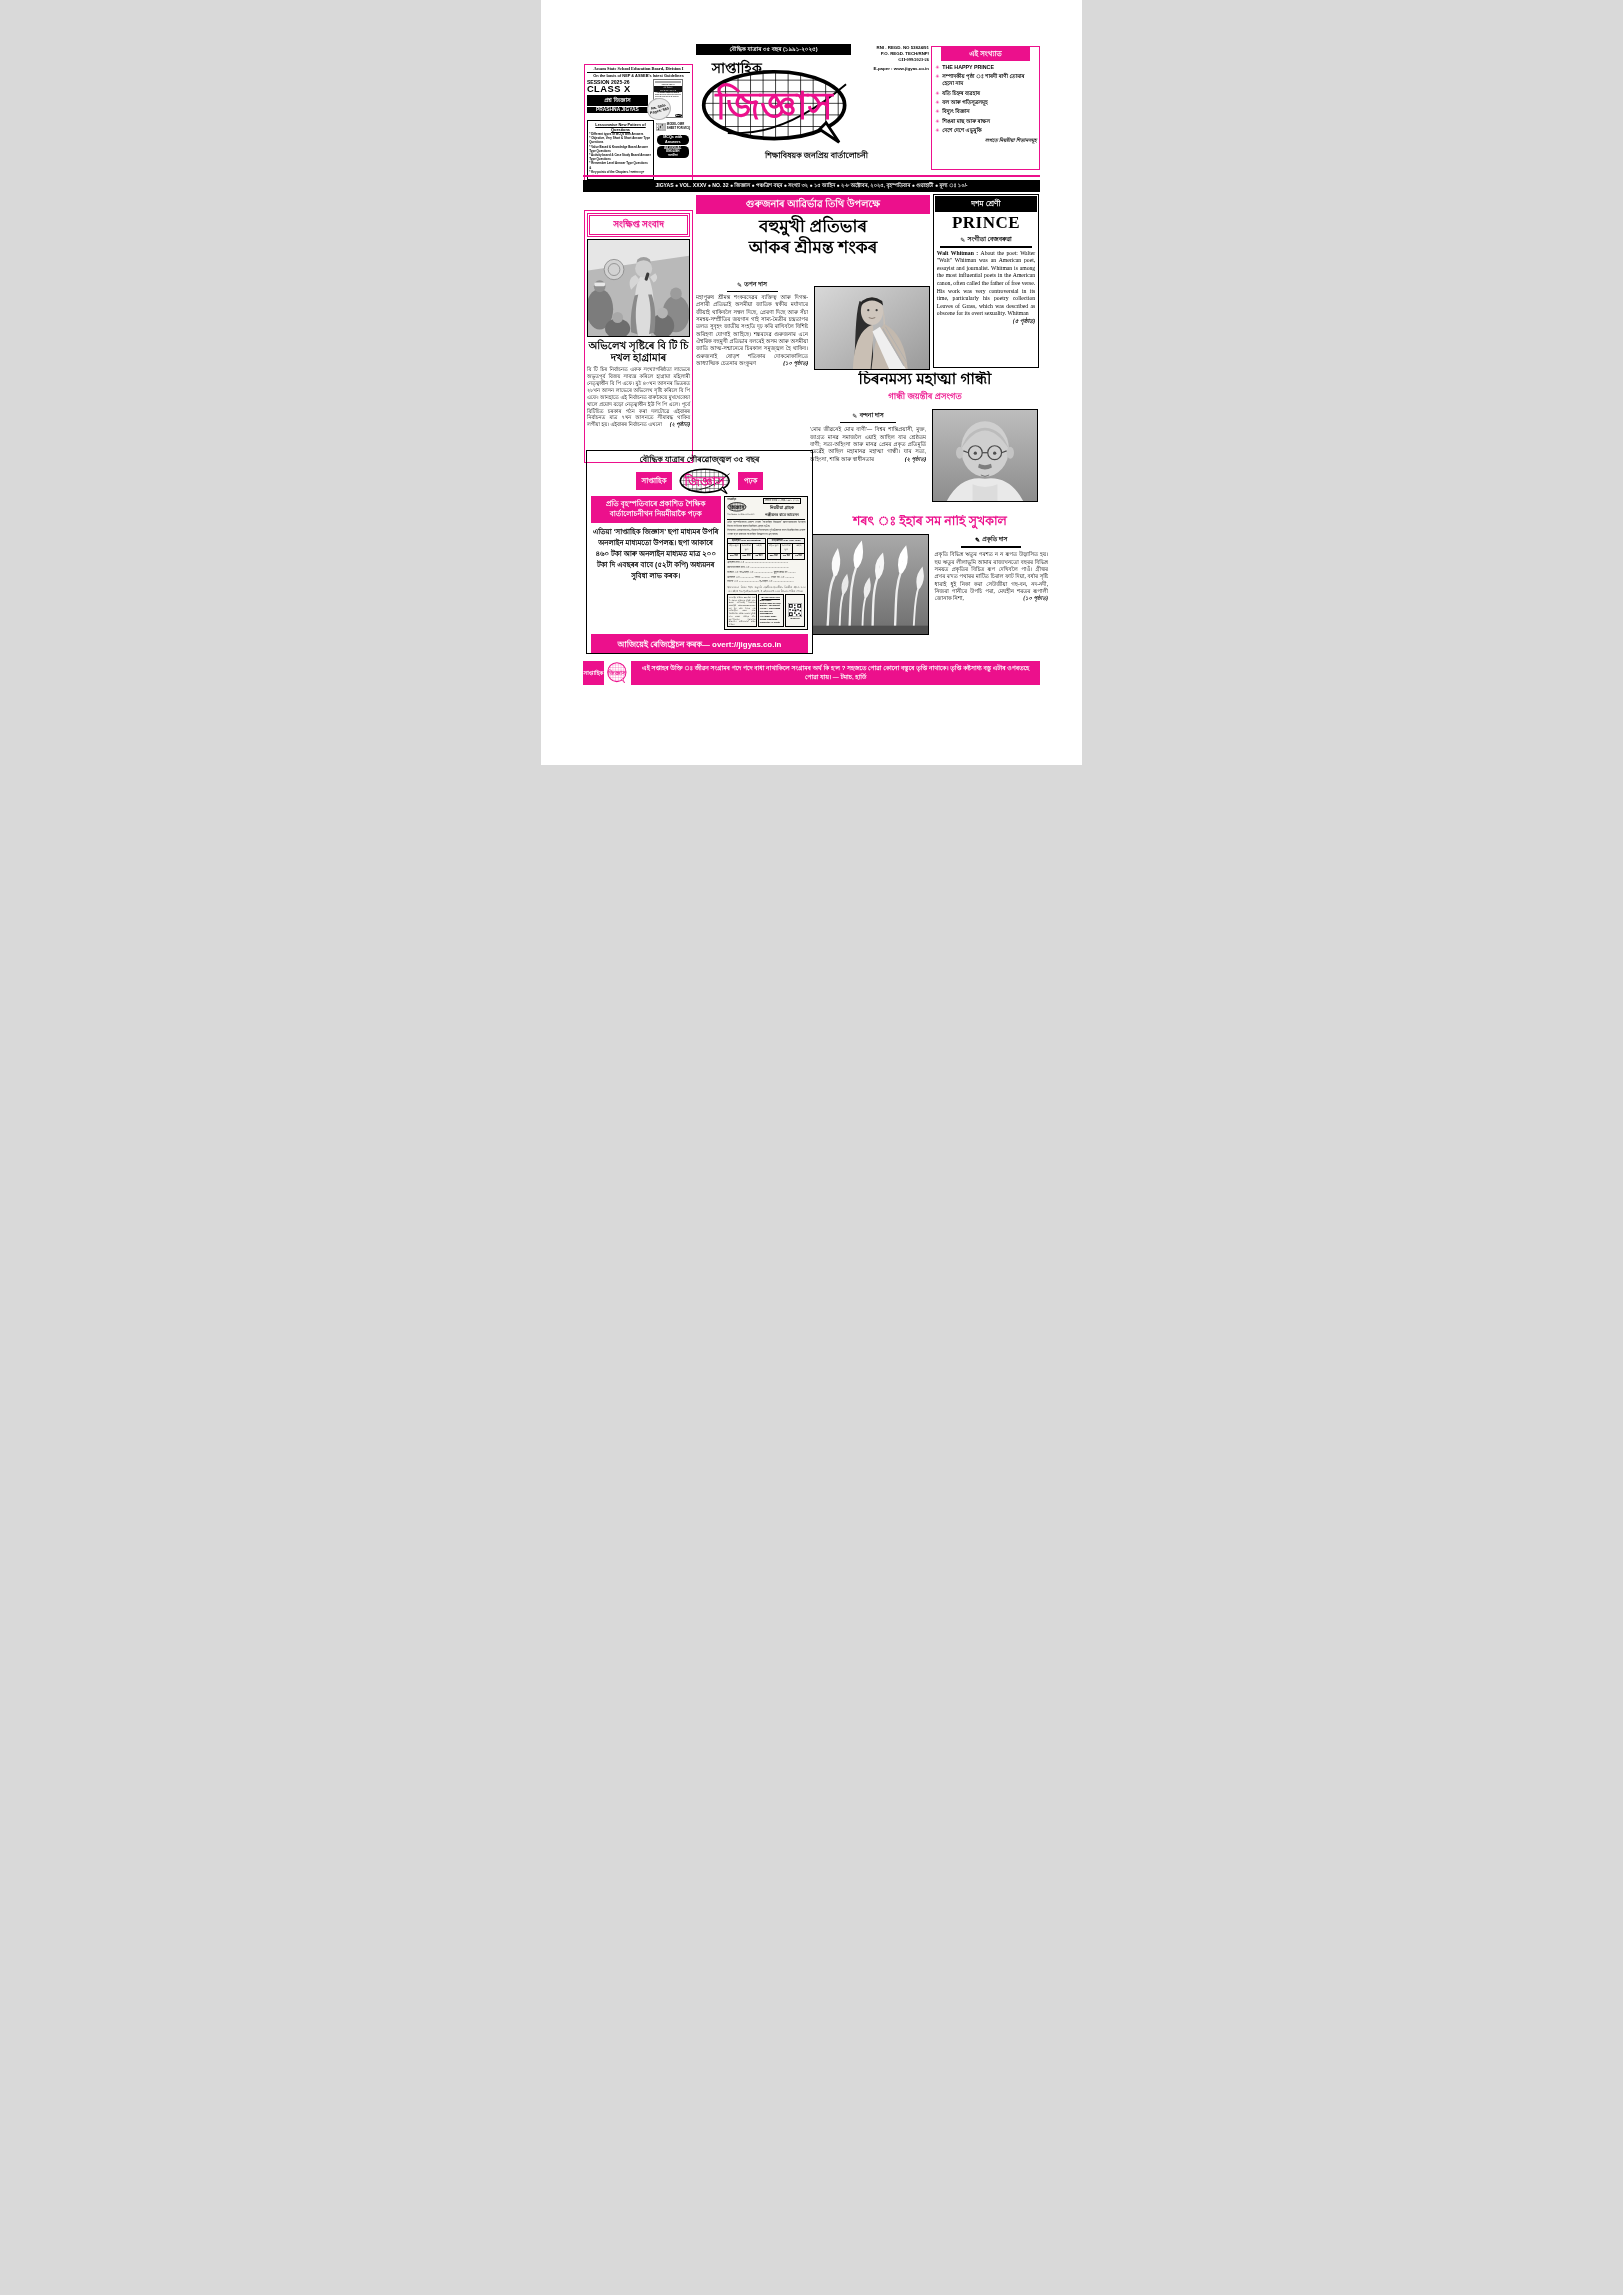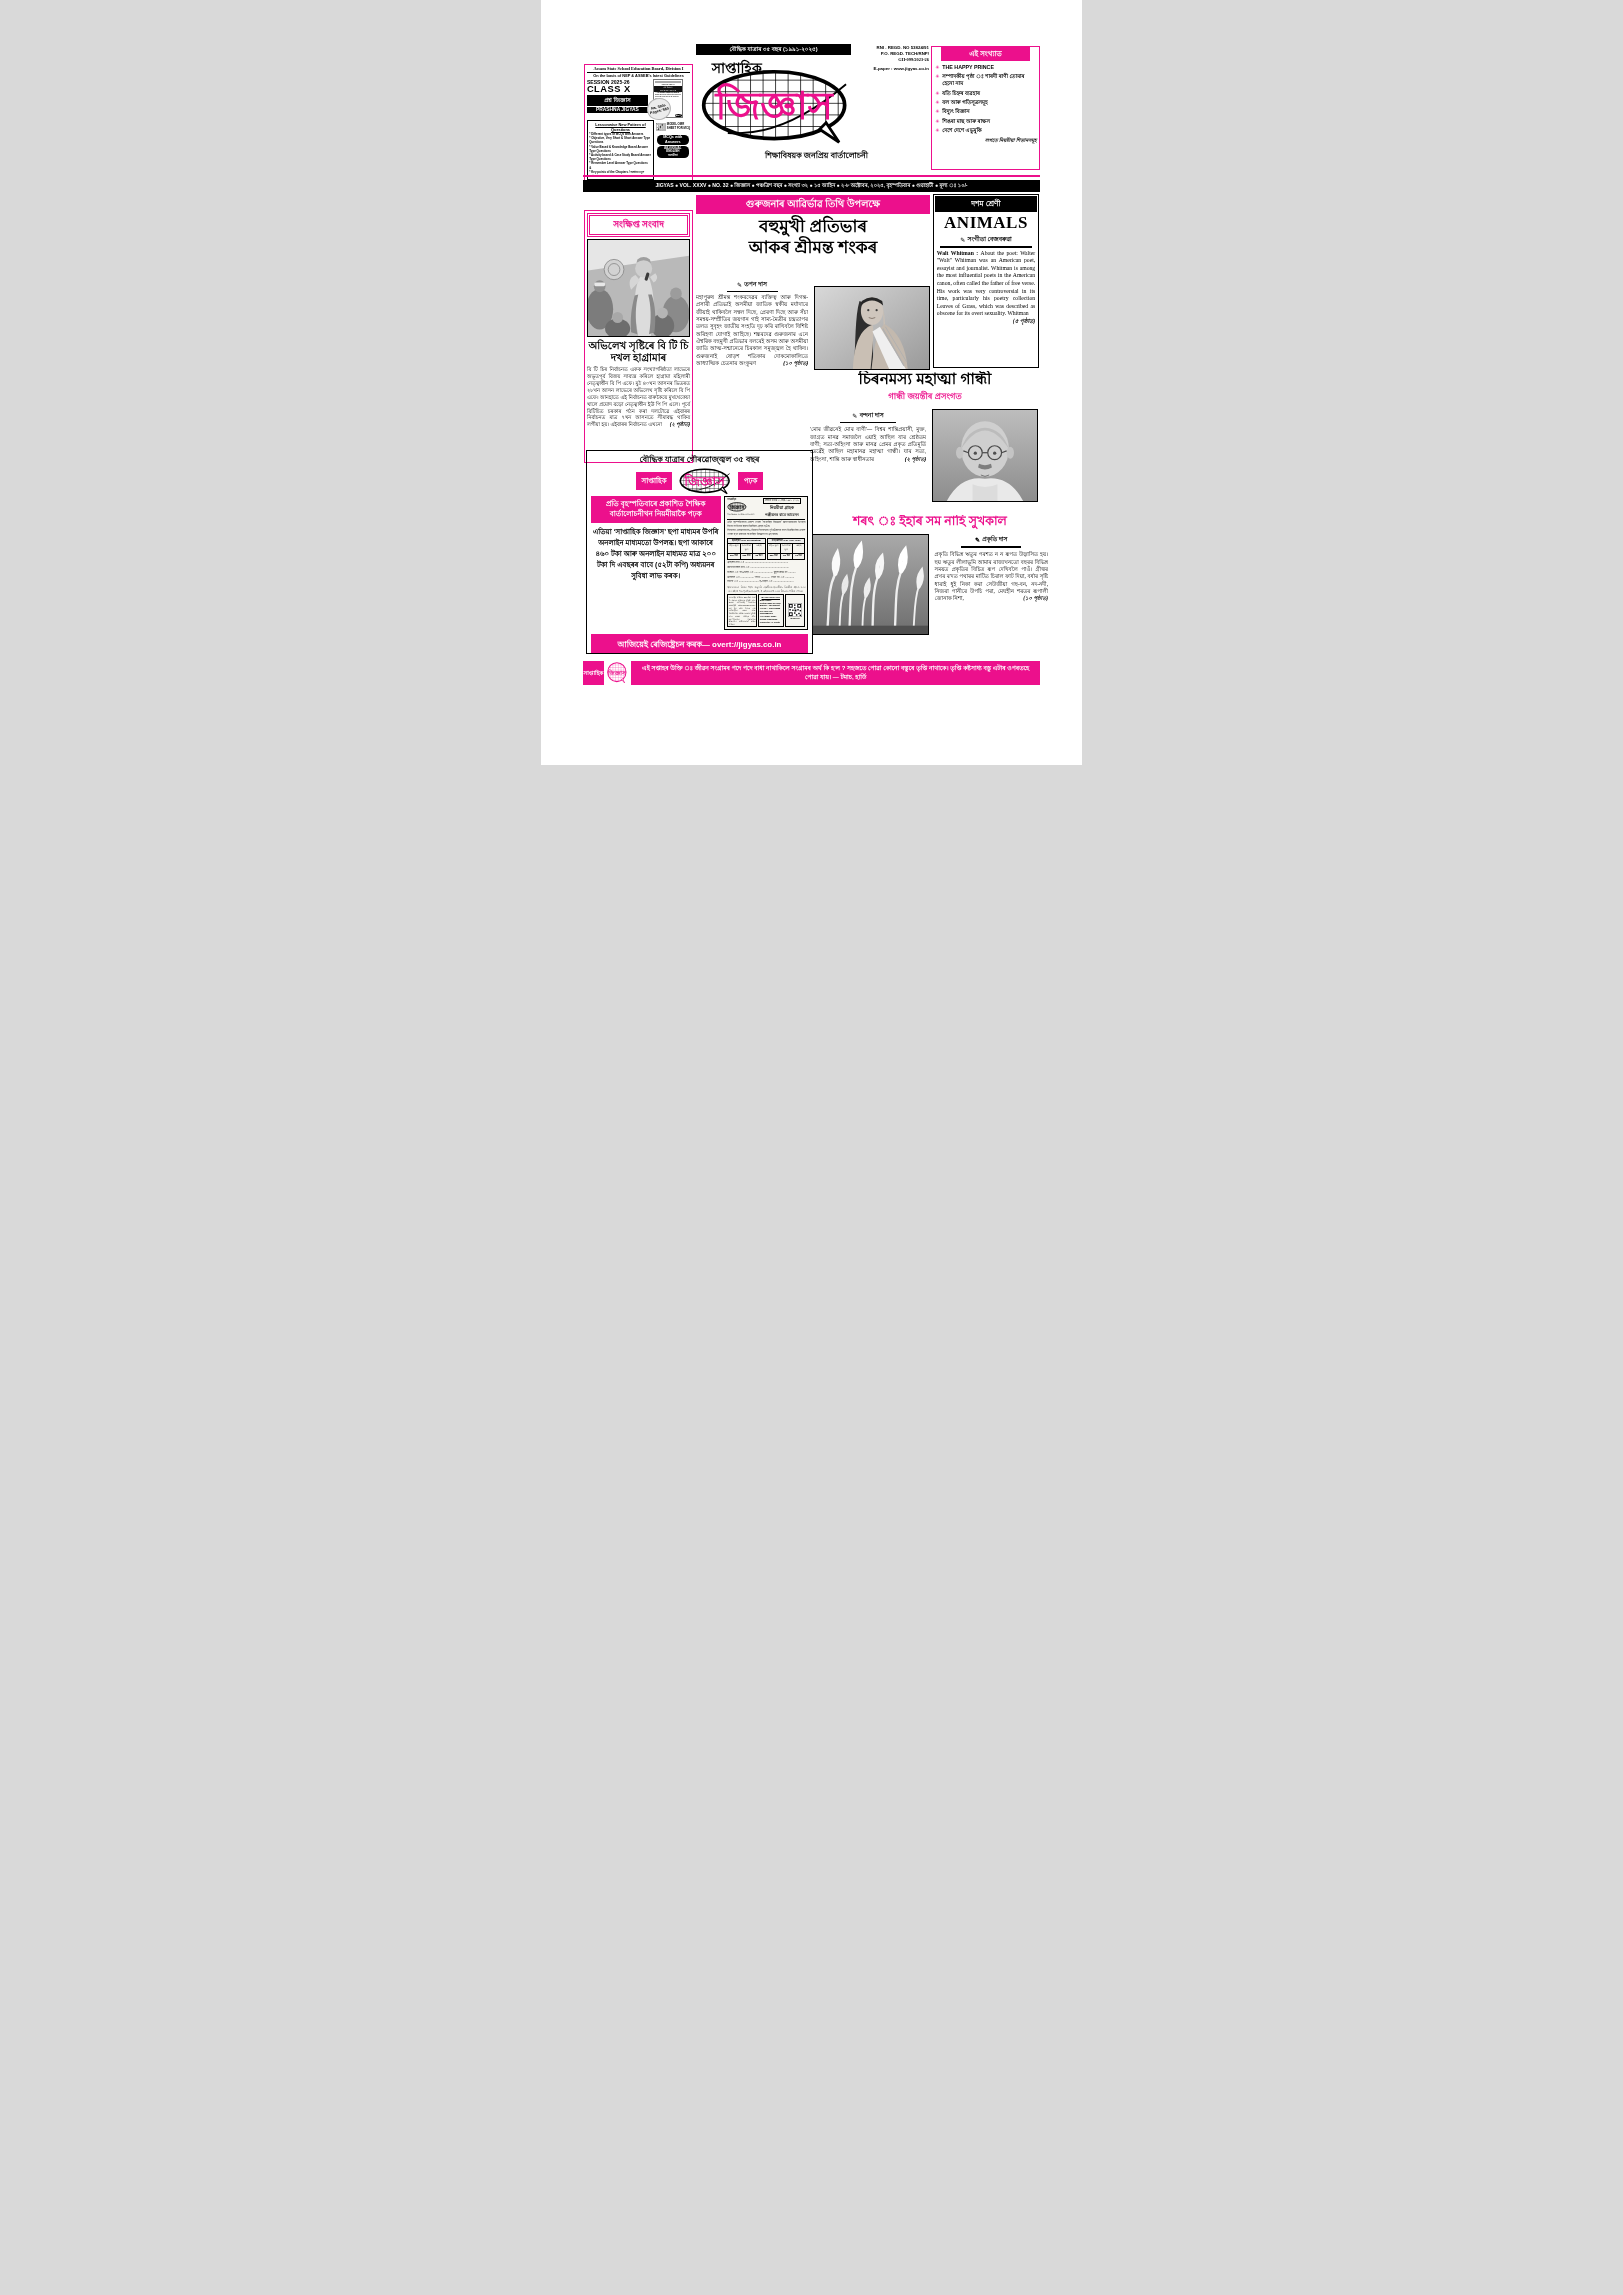--- a/index.html
+++ b/index.html
@@ -375,21 +375,21 @@
       <path d="M146 90 L192 170" stroke="#b0b0b0" stroke-width="3" fill="none"></path>
       <path d="M152 86 L198 162" stroke="#b0b0b0" stroke-width="2" fill="none"></path>
       <circle cx="115" cy="50" r="2.4" fill="#3c3c3c"></circle>
         <circle cx="133" cy="50" r="2.4" fill="#3c3c3c"></circle>
       <path d="M116 66 Q123 70 130 66" stroke="#6f6055" stroke-width="1.6" fill="none"></path>
     </svg>
   </div>
 
   <div class="abs animals">
     <div class="animals-class">দশম শ্ৰেণী</div>
-    <div class="animals-title">ANIMALS</div>
+    <div class="animals-title">PRINCE</div>
     <div class="byline animals-byline">
       <span class="pen">✎</span>
       <span>সংগীতা বেজবৰুৱা</span>
     </div>
     <div class="animals-rule"></div>
     <p class="animals-body" style="margin:0;">
       <span class="lead">Walt Whitman : </span><span>About the poet: Walter "Walt" Whitman was an American poet, essayist and journalist. Whitman is among the most influential poets in the American canon, often called the father of free verse. His work was very controversial in its time, particularly his poetry collection Leaves of Grass, which was described as obscene for its overt sexuality. Whitman</span>
       <span class="jump">(৫ পৃষ্ঠাত)</span>
     </p>
   </div>

